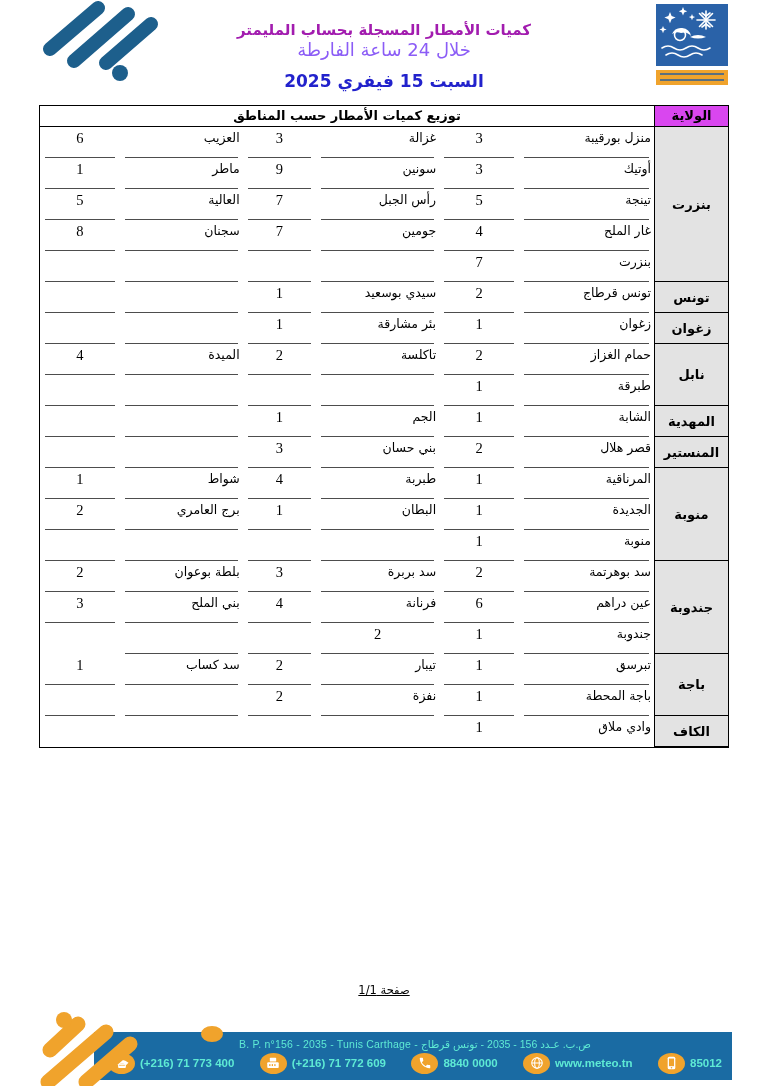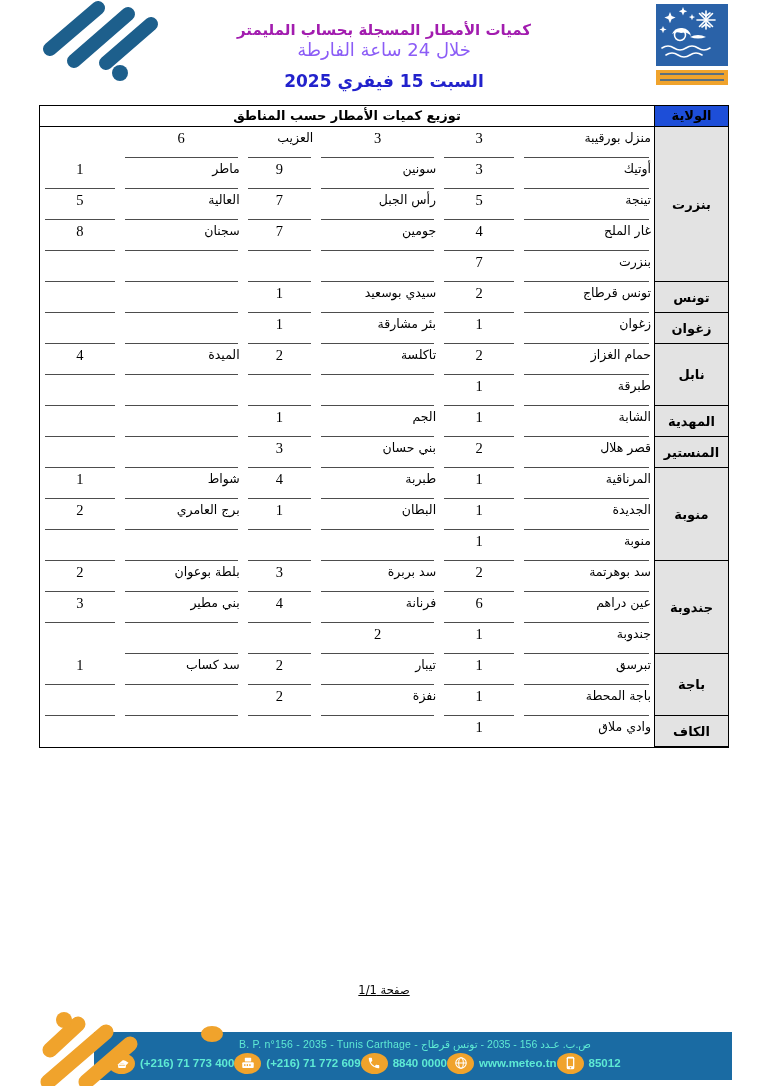--- a/index.html
+++ b/index.html
@@ -20,21 +20,21 @@
   .title-line2 { color:#8b5cf6; font-weight:normal; font-size:18px; line-height:19px; }
   .date-line { color:#2222cc; font-weight:bold; font-size:17px; margin-top:12px; }
 
   
   .tbl {
     position:absolute; left:39px; top:105px; width:690px;
     border:1.6px solid #000; background:#fff; direction:rtl;
   }
   .thead { display:grid; grid-template-columns:74px 1fr; direction:rtl; }
   .th-gov {
-    background:#1d4ed8; font-weight:bold; font-size:13px; text-align:center;
+    background:#d946ef; font-weight:bold; font-size:13px; text-align:center;
     border-left:1.6px solid #000; border-bottom:1.6px solid #000; padding:2px 0 3px;
   }
   .th-main {
     font-weight:bold; font-size:13px; text-align:center;
     border-bottom:1.6px solid #000; padding:2px 0 3px;
   }
   .section { display:grid; grid-template-columns:74px 1fr; direction:rtl; }
   .gov {
     background:#e3e3e3; font-weight:bold; font-size:13px;
     border-left:1.6px solid #000; border-bottom:1.4px solid #000;
@@ -63,21 +63,21 @@
   .banner {
     position:absolute; left:94px; top:1032px; width:638px; height:48px;
     background:#1a6ba3; color:#5eead4; z-index:1;
     display:flex; flex-direction:column; justify-content:center; gap:3px;
     padding:2px 10px 3px 14px;
   }
   .banner-address {
     text-align:center; font-size:10.5px; letter-spacing:.2px;
     font-family:"Liberation Sans","DejaVu Sans",sans-serif; direction:ltr;
   }
-  .contacts { display:flex; align-items:center; justify-content:flex-start; direction:ltr; }
+  .contacts { display:flex; align-items:center; justify-content:space-between; direction:ltr; }
   .contact { display:flex; align-items:center; gap:5px; }
   .cicon {
     width:27px; height:21px; border-radius:50%; background:#f0a32c;
     display:flex; align-items:center; justify-content:center; flex:0 0 auto;
   }
   .clabel { font-size:11.5px; font-weight:bold; font-family:"Liberation Sans","DejaVu Sans",sans-serif; white-space:nowrap; }
 </style>
 </head>
 <body>
 
@@ -138,20 +138,21 @@
       <div class="th-gov">الولاية</div>
       <div class="th-main">توزيع كميات الأمطار حسب المناطق</div>
     </div>
     <div id="tbody">
         <div class="section">
           <div class="gov">بنزرت</div>
           <div class="rows">
             <div class="trow">
               <div class="cell cname">منزل بورقيبة</div>
               <div class="cell cval">3</div>
+              <div class="cell cname">غزالة</div>
               <div class="cell cval">3</div>
               <div class="cell cname">العزيب</div>
               <div class="cell cval">6</div>
             </div>
             <div class="trow">
               <div class="cell cname">أوتيك</div>
               <div class="cell cval">3</div>
               <div class="cell cname">سونين</div>
               <div class="cell cval">9</div>
               <div class="cell cname">ماطر</div>
@@ -294,21 +295,21 @@
               <div class="cell cname">سد بربرة</div>
               <div class="cell cval">3</div>
               <div class="cell cname">بلطة بوعوان</div>
               <div class="cell cval">2</div>
             </div>
             <div class="trow">
               <div class="cell cname">عين دراهم</div>
               <div class="cell cval">6</div>
               <div class="cell cname">فرنانة</div>
               <div class="cell cval">4</div>
-              <div class="cell cname">بني مطير</div>
+              <div class="cell cname">بني الملح</div>
               <div class="cell cval">3</div>
             </div>
             <div class="trow">
               <div class="cell cname">جندوبة</div>
               <div class="cell cval">1</div>
               <div class="cell cval">2</div>
               <div class="cell cname"></div>
               <div class="cell cval"></div>
             </div>
           </div>

